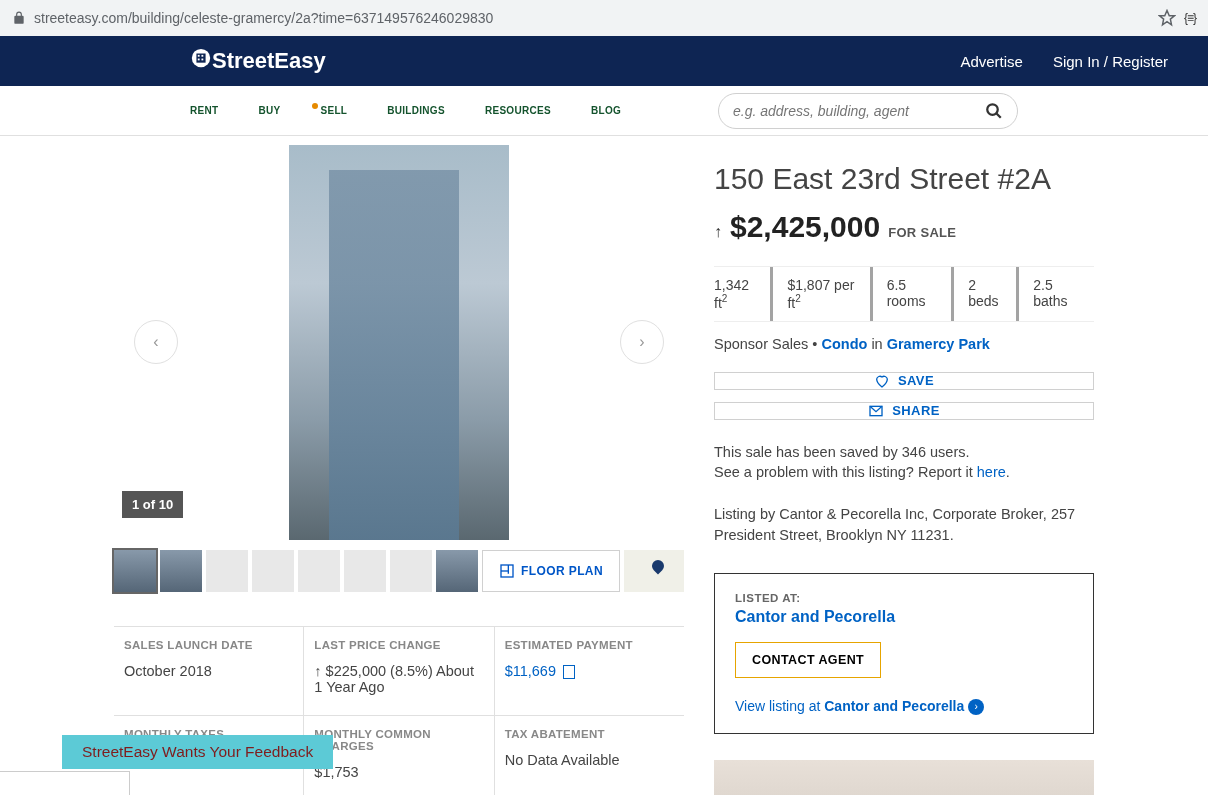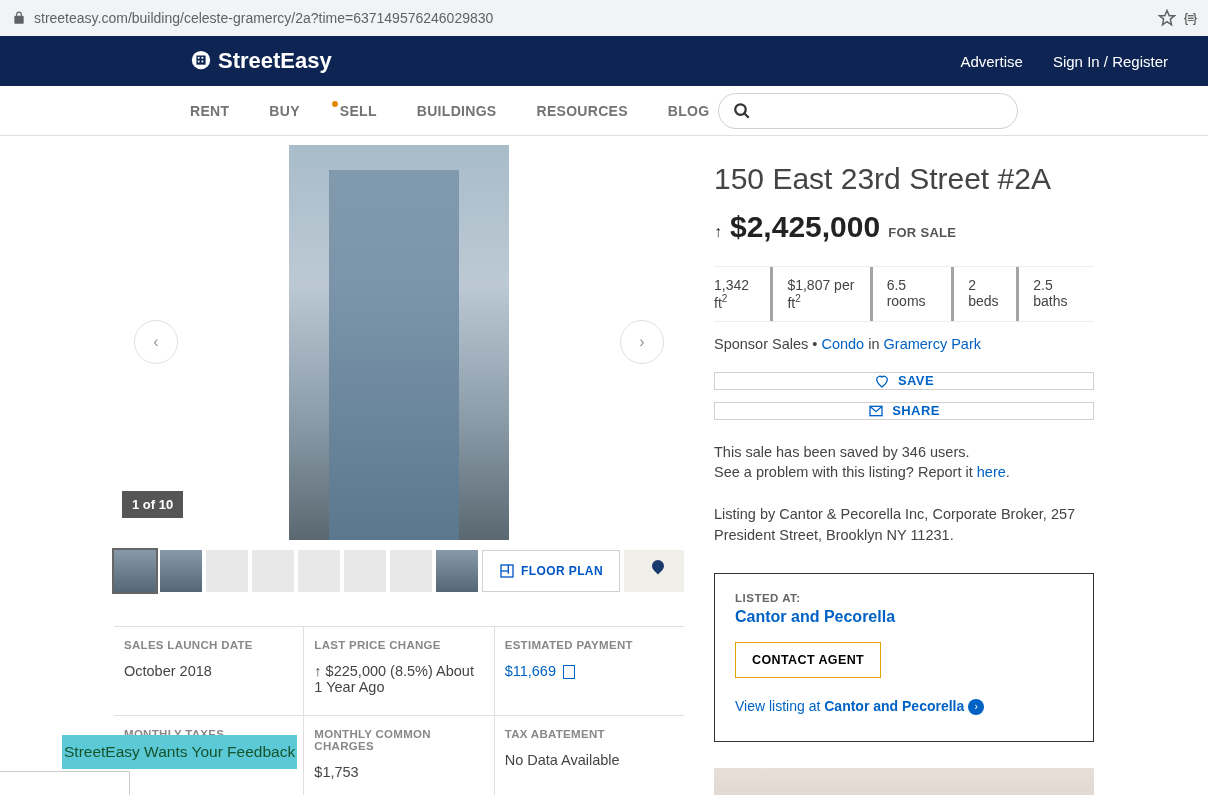--- a/index.html
+++ b/index.html
@@ -7,28 +7,28 @@
   
   
   .browser-bar { height: 36px; background: #f1f3f4; display: flex; align-items: center; padding: 0 12px; gap: 8px; }
   .lock-icon { width: 14px; height: 14px; }
   .url-text { flex: 1; font-size: 14px; color: #5f6368; }
   .star-icon { width: 18px; height: 18px; color: #5f6368; }
   .ext-icon { font-size: 12px; color: #333; letter-spacing: -1px; }
   
   
   .top-bar { background: #0e2553; height: 50px; display: flex; align-items: center; justify-content: space-between; padding: 0 40px 0 190px; }
-  .logo-wrap { display: flex; align-items: center; gap: 6px; color: #fff; font-weight: 700; font-size: 22px; }
+  .logo-wrap { display: flex; align-items: flex-start; color: #fff; font-weight: 700; font-size: 22px; }
   .top-right { display: flex; gap: 30px; }
   .top-right a { color: #fff; font-size: 15px; text-decoration: none; }
   
   
   .nav-bar { height: 50px; border-bottom: 1px solid #e0e0e0; display: flex; align-items: center; padding: 0 190px; }
   .nav-items { display: flex; gap: 40px; flex: 1; }
-  .nav-items a { font-weight: 700; font-size: 14px; color: #737373; text-decoration: none; letter-spacing: .3px; position: relative; }
+  .nav-items a { font-weight: 700; font-size: 10px; color: #14532d; text-decoration: none; letter-spacing: .3px; position: relative; }
   .sell-dot::before { content: ""; position: absolute; left: -8px; top: -2px; width: 6px; height: 6px; background: #e68a00; border-radius: 50%; }
   .search-box { width: 300px; height: 36px; border: 1px solid #d0d0d0; border-radius: 18px; display: flex; align-items: center; padding: 0 14px; }
   .search-box input { border: none; outline: none; flex: 1; font-size: 14px; font-style: italic; color: #888; background: transparent; }
   
   
   .container { width: 980px; margin: 0 auto; display: flex; gap: 30px; padding-top: 6px; }
   .left-col { width: 570px; }
   .right-col { flex: 1; }
   
   
@@ -56,54 +56,54 @@
   .price-arrow { color: #333; font-weight: 700; }
   .price { font-size: 30px; font-weight: 700; color: #222; }
   .for-sale { font-size: 13px; font-weight: 700; color: #555; letter-spacing: .3px; }
   
   .facts-row { display: flex; margin-top: 22px; border-top: 1px solid #eee; border-bottom: 1px solid #eee; }
   .fact { padding: 10px 14px; font-size: 14px; color: #444; border-left: 3px solid #a3a3a3; }
   .fact:first-child { border-left: none; padding-left: 0; }
   .sup { font-size: 10px; vertical-align: super; }
   
   .type-line { margin-top: 14px; font-size: 14.5px; color: #444; }
-  .type-line a { color: #0062c4; text-decoration: none; }
+  .type-line a { color: #0062c4; text-decoration: none; font-weight: bold; }
   
   
   .actions { display: flex; gap: 12px; margin-top: 20px; flex-direction: column; }
   .action-btn { flex: 1; height: 42px; border: 1px solid #d0d0d0; background: #fff; display: flex; align-items: center; justify-content: center; gap: 8px; font-size: 13px; font-weight: 700; color: #0062c4; cursor: pointer; letter-spacing: .4px; }
   
   .saved-line, .problem-line { font-size: 14.5px; color: #444; margin-top: 24px; }
   .problem-line { margin-top: 4px; }
   .problem-line a { color: #0062c4; text-decoration: none; }
   .listing-by { font-size: 14.5px; color: #444; margin-top: 24px; line-height: 1.5; }
   
   
-  .agent-box { border: 1px solid #333; margin-top: 26px; padding: 18px 20px 26px; }
+  .agent-box { border: 1px solid #333; margin-top: 26px; padding: 18px 20px 18px; }
   .listed-at { font-size: 11.5px; font-weight: 700; color: #666; letter-spacing: .5px; }
   .agent-name { font-size: 16px; font-weight: 700; color: #0062c4; margin-top: 4px; }
   .agent-sub { font-size: 14px; color: #0062c4; margin-top: 2px; }
   .contact-btn { border: 1px solid #e6a400; background: #fff; padding: 10px 16px; font-size: 12.5px; font-weight: 700; letter-spacing: .4px; margin-top: 16px; cursor: pointer; }
   .view-listing { margin-top: 20px; font-size: 14px; }
   .view-listing a { color: #0062c4; text-decoration: none; }
   .view-listing strong { font-weight: 700; }
   .circ-arrow { display: inline-block; width: 16px; height: 16px; border-radius: 50%; background: #0062c4; color: #fff; font-size: 10px; text-align: center; line-height: 16px; vertical-align: middle; }
   
   
   .details { margin-top: 34px; border-top: 1px solid #e0e0e0; width: 570px; }
   .drow { display: flex; border-bottom: 1px solid #e0e0e0; }
   .dcell { flex: 1; padding: 12px 10px 20px; border-left: 1px solid #e0e0e0; }
   .dcell:first-child { border-left: none; }
   .dlabel { font-size: 11.5px; font-weight: 700; color: #888; letter-spacing: .3px; }
   .dvalue { font-size: 14.5px; color: #444; margin-top: 12px; }
   .dvalue.link { color: #0062c4; }
   .calc-icon { display: inline-block; width: 12px; height: 14px; border: 1.5px solid #0062c4; vertical-align: middle; margin-left: 3px; }
   
   
-  .feedback { position: fixed; left: 62px; bottom: 26px; background: #5ccad6; padding: 8px 2px; font-size: 15.5px; color: #14532d; }
+  .feedback { position: fixed; left: 62px; bottom: 26px; background: #5ccad6; padding: 8px 20px; font-size: 15.5px; color: #7f1d1d; }
   
   
   .sec-img { width: 100%; height: 100px; background: linear-gradient(#e8e0d8, #d0c8c0); margin-top: 26px; position: relative; }
   
   
   .bottom-tab { position: fixed; left: 0; bottom: 0; width: 130px; height: 24px; border-top: 1px solid #ccc; border-right: 1px solid #ccc; background: #fff; }
 </style>
 </head>
 <body>
 
@@ -140,20 +140,21 @@
 <div class="nav-bar">
   <div class="nav-items">
     <a href="#">RENT</a>
     <a href="#">BUY</a>
     <a href="#" class="sell-dot">SELL</a>
     <a href="#">BUILDINGS</a>
     <a href="#">RESOURCES</a>
     <a href="#">BLOG</a>
   </div>
   <div class="search-box">
+    <input placeholder="e.g. address, building, agent" style="">
     <svg width="18" height="18" viewBox="0 0 24 24" fill="none" stroke="#333" stroke-width="3">
         <circle cx="10" cy="10" r="7"></circle>
         <line x1="21" y1="21" x2="15" y2="15"></line>
       </svg>
   </div>
 </div>
 
 <div class="container">
   <div class="left-col">
     <div class="gallery">

